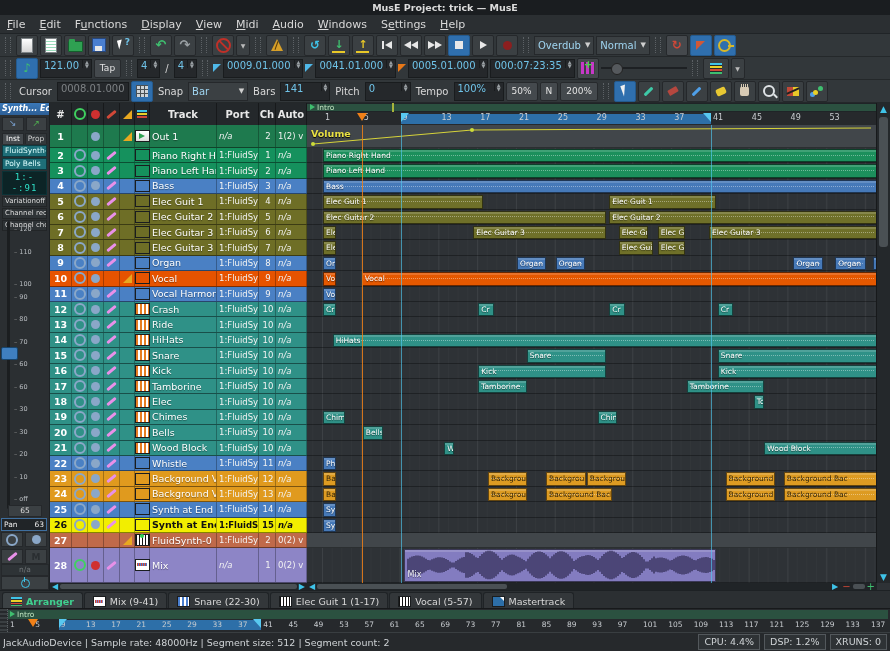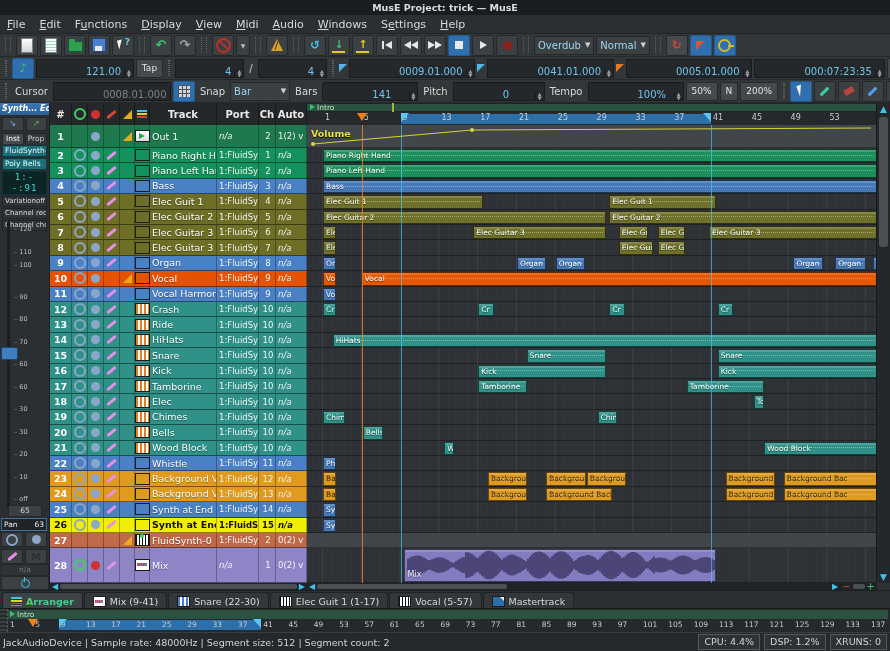--- a/index.html
+++ b/index.html
@@ -17,21 +17,21 @@
       display:flex;align-items:center;gap:2px;padding-left:2px;box-sizing:border-box;}
   #tb1{top:34px;height:23px;}
   #tb2{top:57px;height:23px;}
   #tb3{top:80px;height:23px;}
   .handle{width:4px;height:16px;border-left:1px dotted #5c6165;border-right:1px dotted #5c6165;margin:0 3px;}
   .tbtn{width:20px;height:19px;background:#3b4043;border:1px solid #25282b;border-radius:2px;
     display:flex;align-items:center;justify-content:center;flex:none;font-size:10px;color:#ddd;position:relative;}
   .tbtn.active{background:#2f6fae;border-color:#245a8e;}
   .tbtn.gray{background:#45494d;}
   .lbl{font-size:10px;color:#d8d8d8;padding:0 3px;flex:none;}
-  .spin{display:flex;align-items:flex-end;background:#25282b;border:1px solid #191c1e;height:17px;flex:none;padding-left:46px;}
+  .spin{display:flex;align-items:flex-start;background:#25282b;border:1px solid #191c1e;height:17px;flex:none;}
   .spin .val{color:#6fc3e8;font-size:10px;padding:0 3px;white-space:nowrap;}
   .spin .val.dim{color:#7d8184;}
   .spin .arr{display:flex;flex-direction:column;justify-content:center;font-size:5px;color:#9aa0a4;
     line-height:4px;padding:0 2px;border-left:1px solid #191c1e;}
   .combo{display:flex;align-items:center;background:#3b4043;border:1px solid #25282b;height:17px;
     padding:0 3px;gap:4px;flex:none;}
   .combo .val{font-size:10px;color:#9fd4f0;}
   .combo .car{font-size:7px;color:#cfcfcf;}
   .pbtn{background:#44494d;border:1px solid #26292c;color:#e2e2e2;font-size:9px;height:17px;
     padding:0 5px;display:flex;align-items:center;border-radius:2px;flex:none;}
@@ -472,21 +472,21 @@
             <span>Channel ch</span>
             <span>off</span>
           </div>
         </div>
       <div id="fader">
         <div class="groove"></div>
         <div class="fhandle"></div>
         <div id="fticks">
             <span class="ftick" style="top: 4px;">120</span>
             <span class="ftick" style="top: 26.5px;">110</span>
-            <span class="ftick" style="top: 40px;">100</span>
+            <span class="ftick" style="top: 59px;">100</span>
             <span class="ftick" style="top: 71.5px;">90</span>
             <span class="ftick" style="top: 94px;">80</span>
             <span class="ftick" style="top: 116.5px;">70</span>
             <span class="ftick" style="top: 139px;">60</span>
             <span class="ftick" style="top: 161.5px;">60</span>
             <span class="ftick" style="top: 184px;">30</span>
             <span class="ftick" style="top: 206.5px;">30</span>
             <span class="ftick" style="top: 229px;">20</span>
             <span class="ftick" style="top: 251.5px;">10</span>
             <span class="ftick" style="top: 274px;">off</span>

